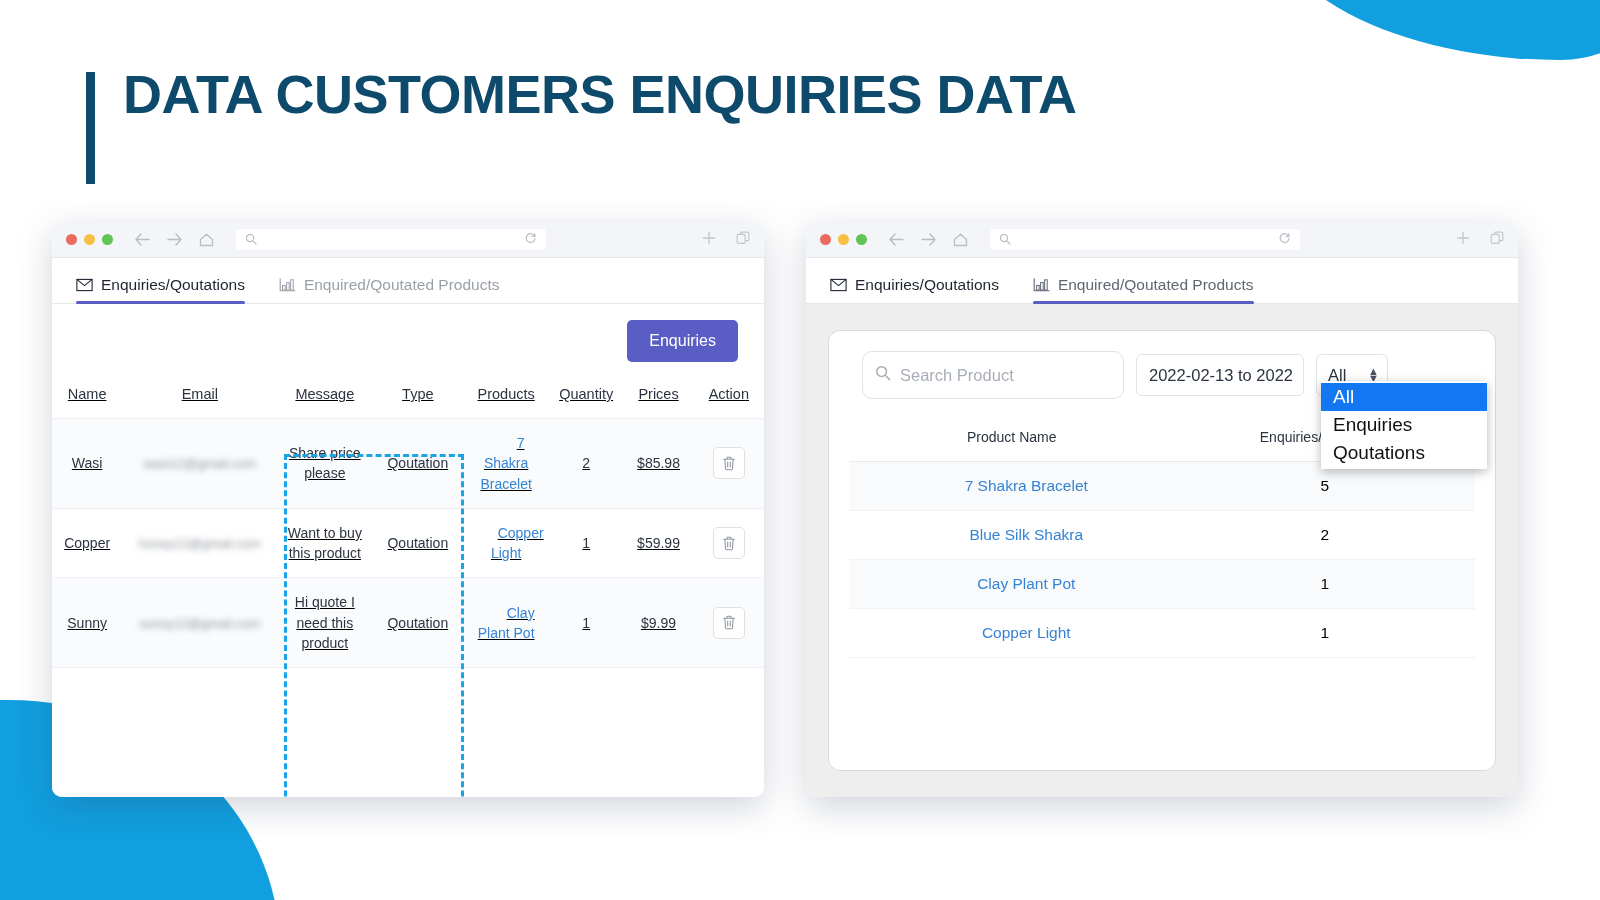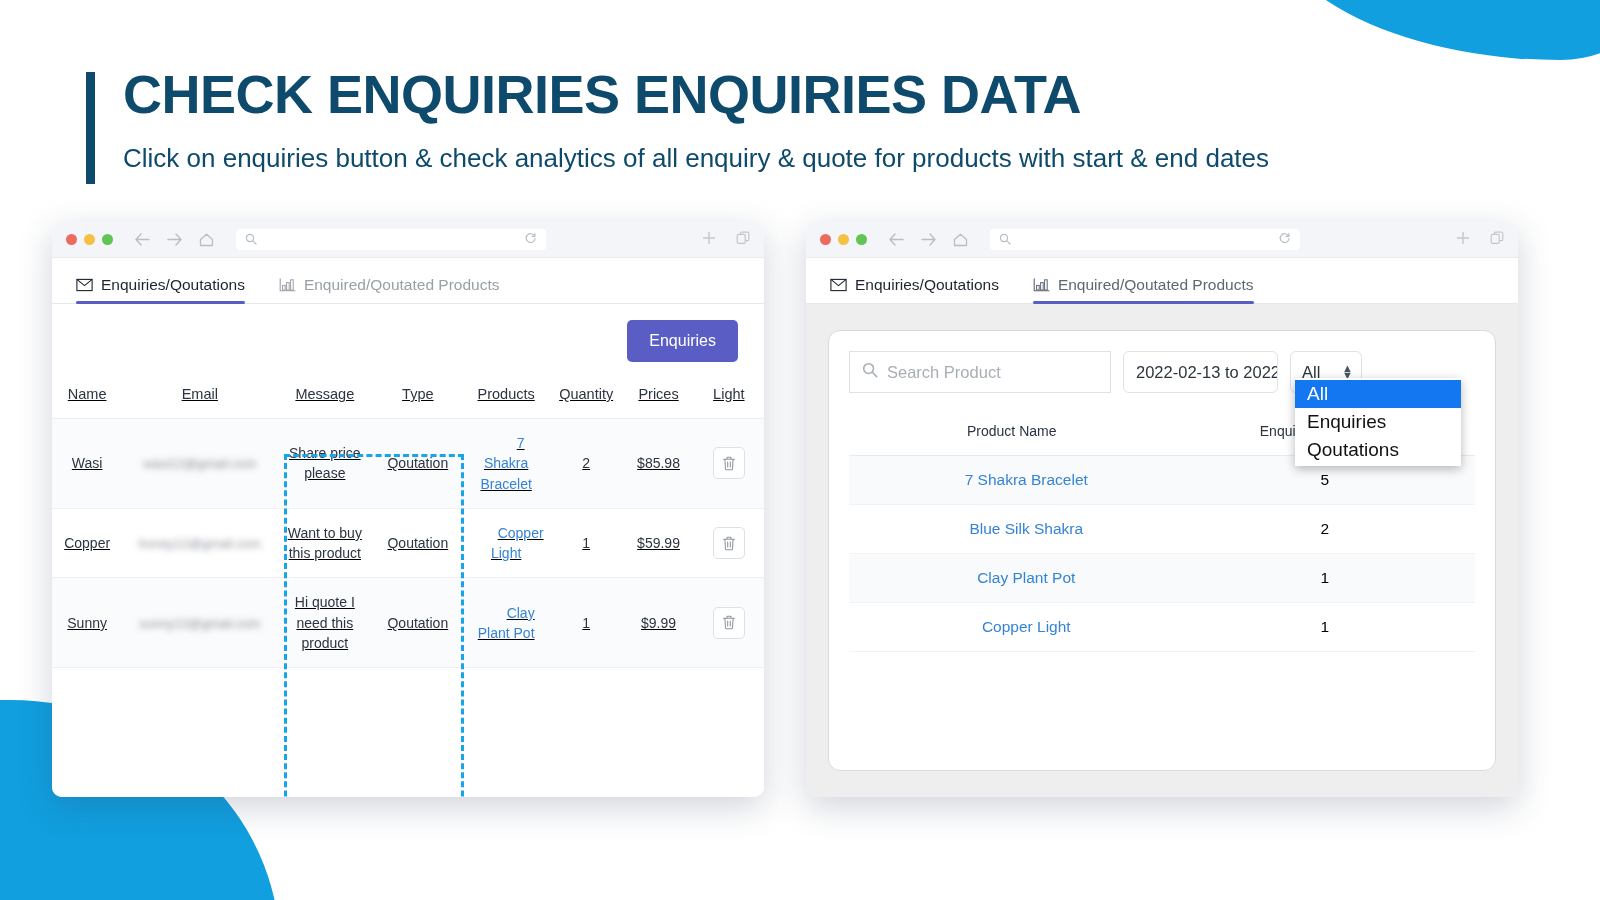--- a/index.html
+++ b/index.html
@@ -132,26 +132,26 @@
   }
 
   
   .rw-body { background: #eeeeee; height: calc(100% - 82px); padding: 26px 22px; }
   .card {
     background: #fff; border: 1px solid #d8dadd; border-radius: 12px;
     height: 100%; padding: 20px 20px 0 20px; position: relative;
   }
   .filters { display: flex; gap: 12px; align-items: center; }
   .search-box {
-    flex: 1; max-width: 262px; height: 42px; border: 1px solid #dfe2e6;
-    border-radius: 0; display: flex; align-items: center; gap: 9px; padding: 0 12px;
+    flex: 1; max-width: 262px; height: 48px; border: 1px solid #dfe2e6;
+    border-radius: 10px; display: flex; align-items: center; gap: 9px; padding: 0 12px; margin-left: 13px;
   }
   .search-box span { color: #a8aeb6; font-size: 16.5px; }
   .date-box {
-    width: 155px; height: 42px; border: 1px solid #dfe2e6; border-radius: 6px;
+    width: 168px; height: 42px; border: 1px solid #dfe2e6; border-radius: 6px;
     display: flex; align-items: center; padding: 0 12px; font-size: 16.5px; color: #2b3440;
     overflow: hidden; white-space: nowrap;
   }
   .select-box {
     width: 72px; height: 42px; border: 1px solid #dfe2e6; border-radius: 6px;
     display: flex; align-items: center; justify-content: space-between;
     padding: 0 8px 0 11px; font-size: 16.5px; color: #2b3440; position: relative;
   }
   .select-arrows { display: flex; flex-direction: column; line-height: 0.6; color: #4a5260; font-size: 11px; }
   .dropdown {
@@ -177,22 +177,21 @@
 <body>
 
 <div class="page">
 
   <div class="blob-tr"></div>
   <div class="blob-bl"></div>
 
   <div class="headline-wrap">
     <div class="accent-bar"></div>
     <div class="headline-text">
-      <h1>CHECK ENQUIRIES ENQUIRIES DATA</h1>
-      <p>Click on enquiries button  &amp; check analytics of all enquiry &amp; quote for products  with start &amp; end dates</p>
+      <h1>DATA CUSTOMERS ENQUIRIES DATA</h1>
     </div>
   </div>
 
   <div class="window win-left">
     <div class="chrome">
       <div class="dots">
         <div class="dot r"></div>
         <div class="dot y"></div>
         <div class="dot g"></div>
       </div>
@@ -265,21 +264,21 @@
       <table class="enq">
         <thead>
           <tr>
             <th class="col-name">Name</th>
             <th class="col-email">Email</th>
             <th class="col-msg">Message</th>
             <th class="col-type">Type</th>
             <th class="col-prod">Products</th>
             <th class="col-qty">Quantity</th>
             <th class="col-price">Prices</th>
-            <th class="col-act">Light</th>
+            <th class="col-act">Action</th>
           </tr>
         </thead>
         <tbody>
           <tr>
             <td>Wasi</td>
             <td><span class="blurred">wasi12@gmail.com</span></td>
             <td>Share price please</td>
             <td>Qoutation</td>
             <td><span class="link">7 Shakra Bracelet</span></td>
             <td>2</td>

